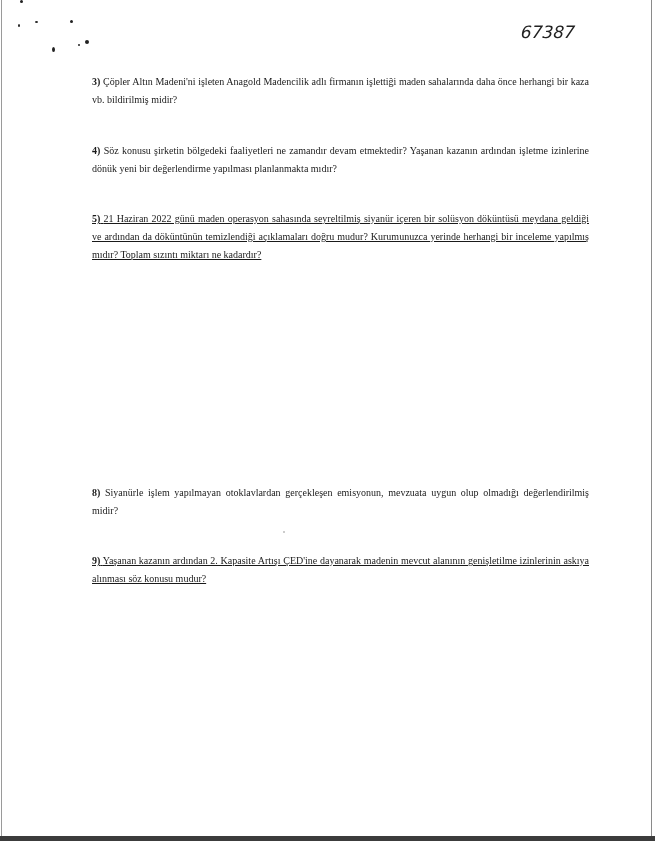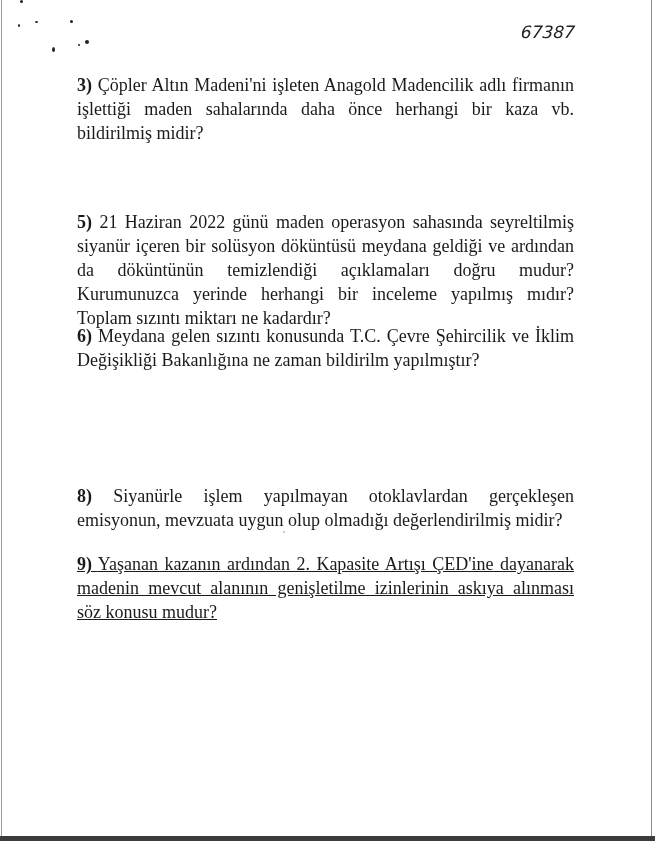--- a/index.html
+++ b/index.html
@@ -37,30 +37,30 @@
       left: 521px; top: 22px;
       font-family: "DejaVu Sans", sans-serif;
       font-size: 17px;
       letter-spacing: 0px;
       color: #222;
       font-style: italic;
       transform: skewX(-4deg);
     }
     .q {
       position: absolute;
-      left: 77px;
+      left: 92px;
       width: 497px;
-      font-size: 18px;
-      line-height: 24px;
+      font-size: 10px;
+      line-height: 18px;
       text-align: justify;
     }
     .q .num { font-weight: bold; }
     #q3 { top: 73px; }
     #q4 { top: 142px; }
-    #q5 { top: 210px; }
+    #q5 { top: 210px; text-decoration: underline; }
     #q6 { top: 324px; }
     #q7 { top: 393px; }
     #q8 { top: 484px; }
     #q9 { top: 552px; text-decoration: underline; }
     .tiny-dot { position: absolute; left: 283px; top: 531px; width: 2px; height: 2px; background: #ccc; }
   </style>
 </head>
 <body>
 
 <div class="page">
@@ -76,30 +76,30 @@
   <div class="speck" style="left:78px;top:44px;width:2px;height:2px;"></div>
   <div class="speck" style="left:85px;top:40px;width:4px;height:4px;"></div>
 
   <div class="handnote">67387</div>
 
   <div class="q" id="q3">
     <span class="num">3)</span>
     <span>Çöpler Altın Madeni'ni işleten Anagold Madencilik adlı firmanın işlettiği maden sahalarında daha önce herhangi bir kaza vb. bildirilmiş midir?</span>
   </div>
 
+  <div class="q" id="q4">
+    <span class="num">4)</span>
+    <span>Söz konusu şirketin bölgedeki faaliyetleri ne zamandır devam etmektedir? Yaşanan kazanın ardından işletme izinlerine dönük yeni bir değerlendirme yapılması planlanmakta mıdır?</span>
+  </div>
 
   <div class="q" id="q5">
     <span class="num">5)</span>
     <span>21 Haziran 2022 günü maden operasyon sahasında seyreltilmiş siyanür içeren bir solüsyon döküntüsü meydana geldiği ve ardından da döküntünün temizlendiği açıklamaları doğru mudur? Kurumunuzca yerinde herhangi bir inceleme yapılmış mıdır? Toplam sızıntı miktarı ne kadardır?</span>
   </div>
 
-  <div class="q" id="q6">
-    <span class="num">6)</span>
-    <span>Meydana gelen sızıntı konusunda T.C. Çevre Şehircilik ve İklim Değişikliği Bakanlığına ne zaman bildirilm yapılmıştır?</span>
-  </div>
 
 
   <div class="q" id="q8">
     <span class="num">8)</span>
     <span>Siyanürle işlem yapılmayan otoklavlardan gerçekleşen emisyonun, mevzuata uygun olup olmadığı değerlendirilmiş midir?</span>
   </div>
 
   <div class="tiny-dot"></div>
 
   <div class="q" id="q9">

